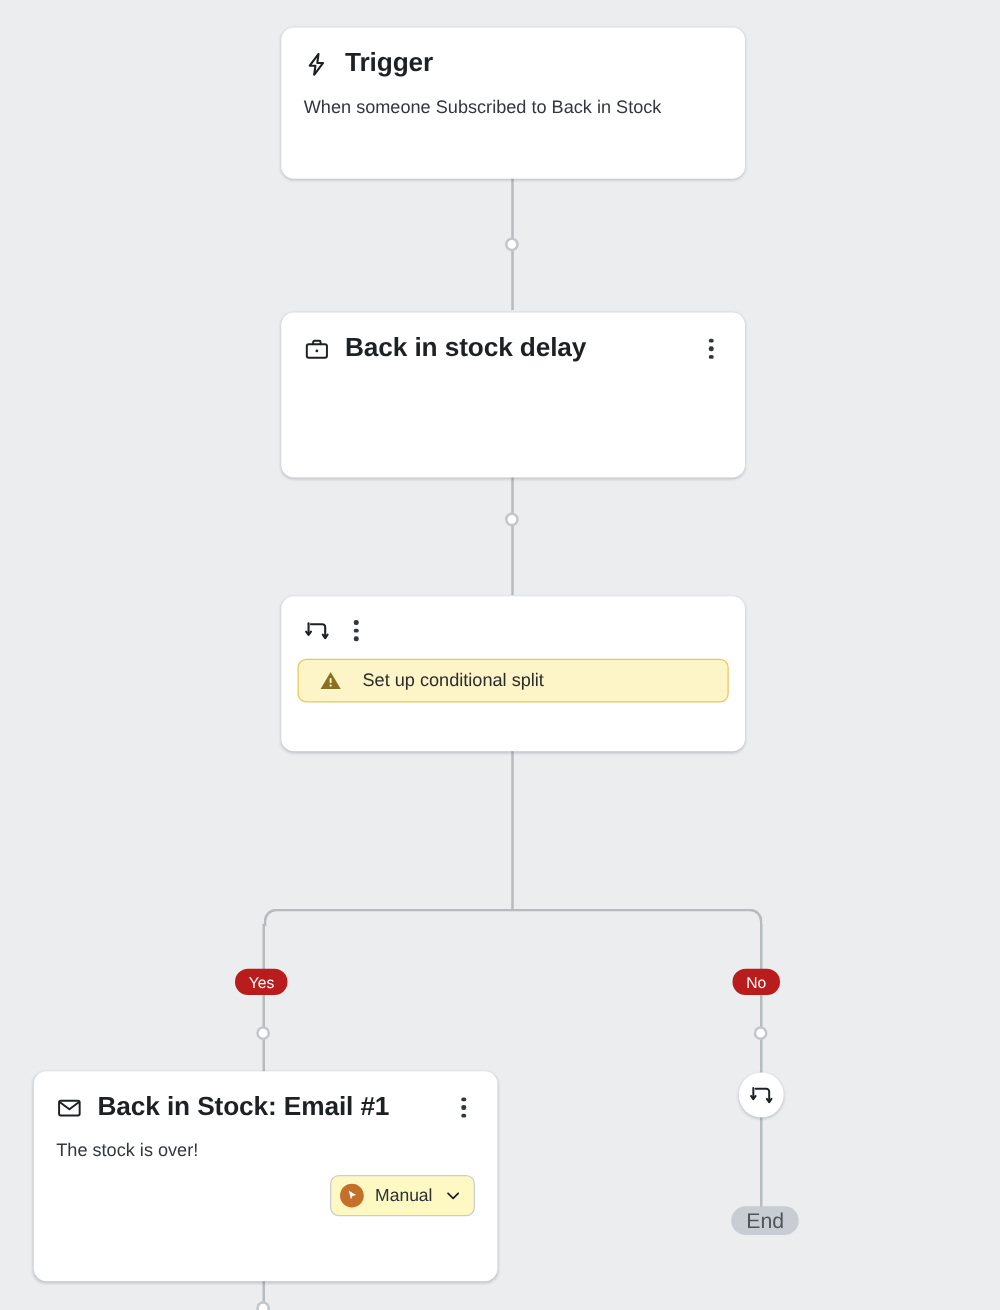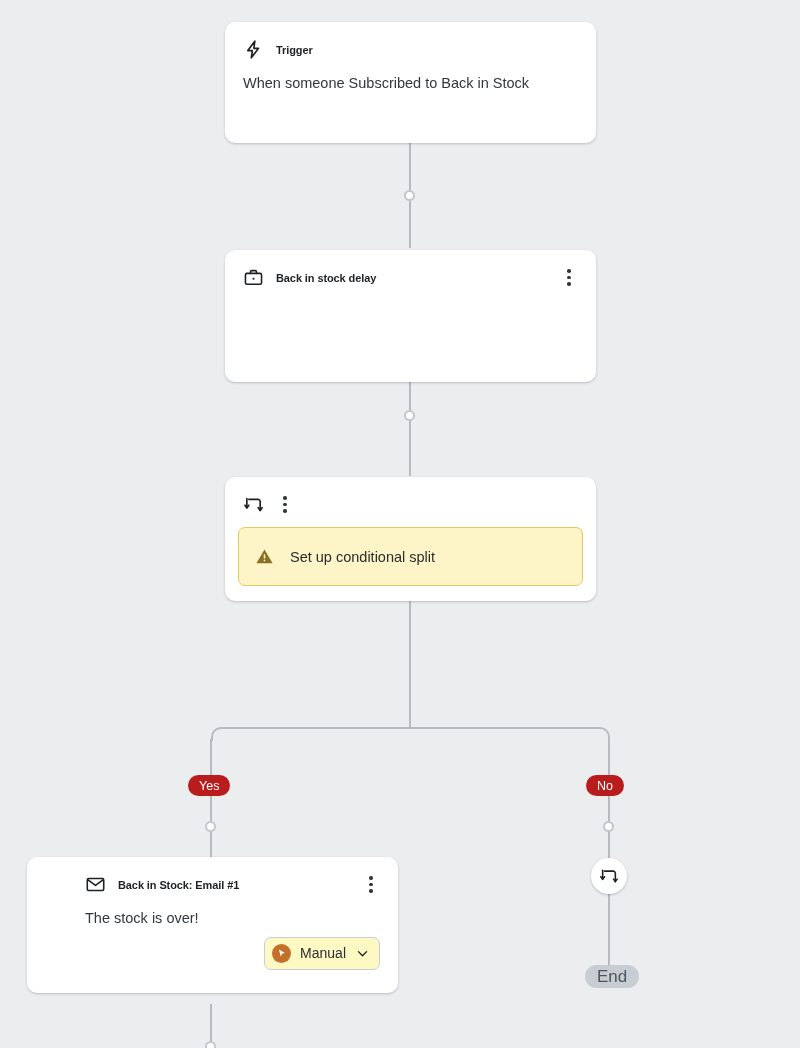--- a/index.html
+++ b/index.html
@@ -47,21 +47,21 @@
     border-radius: 10px;
     box-shadow: 0 1px 3px rgba(16,24,40,.14), 0 1px 2px rgba(16,24,40,.08);
   }
   .card-head {
     display: flex;
     align-items: center;
     padding: 17px 18px 0 18px;
     gap: 12px;
   }
   .card-title {
-    font-size: 11px;
+    font-size: 21px;
     font-weight: bold;
     color: #1e2124;
     letter-spacing: -0.1px;
     flex: 1;
     white-space: nowrap;
     overflow: hidden;
   }
   .card-body {
     padding: 13px 18px 18px 18px;
     font-size: 14.5px;
@@ -77,21 +77,21 @@
     gap: 3px; flex: none; cursor: pointer;
   }
   .kebab i { width: 3.5px; height: 3.5px; border-radius: 50%; background: #32373c; display: block; }
 
   
   .warn {
     margin: 12px 13px 13px 13px;
     background: #fdf4c8;
     border: 1.5px solid #e6c95a;
     border-radius: 7px;
-    height: 59px;
+    height: 35px;
     display: flex;
     align-items: center;
     gap: 16px;
     padding: 0 16px;
     text-align: right;
   }
   .warn-text { font-size: 14.5px; color: #2b2b2b; font-weight: 500; }
 
   
   .pill {
@@ -230,21 +230,21 @@
           <circle cx="12" cy="17" r="1.15" fill="#fdf4c8"></circle>
         </svg>
       </span>
       <span class="warn-text">Set up conditional split</span>
     </div>
   </div>
 
   <div class="pill" style="left:188px; top:775px;">Yes</div>
   <div class="pill" style="left:586px; top:775px;">No</div>
 
-  <div class="card" style="left:27px; top:857px; width:371px; height:136px;padding-left:40px;">
+  <div class="card" style="left:27px; top:857px; width:371px; height:168px;">
     <div class="card-head">
       <span class="icon">
         <svg width="21" height="21" viewBox="0 0 24 24" fill="none" stroke="#1e2124" stroke-width="1.8" stroke-linejoin="round" stroke-linecap="round">
           <rect x="2.6" y="5.2" width="18.8" height="13.6" rx="1.6"></rect>
           <path d="M3.4 6.6 12 13.1l8.6-6.5"></path>
         </svg>
       </span>
       <span class="card-title">Back in Stock: Email #1</span>
       <span class="kebab">
           <i></i>

